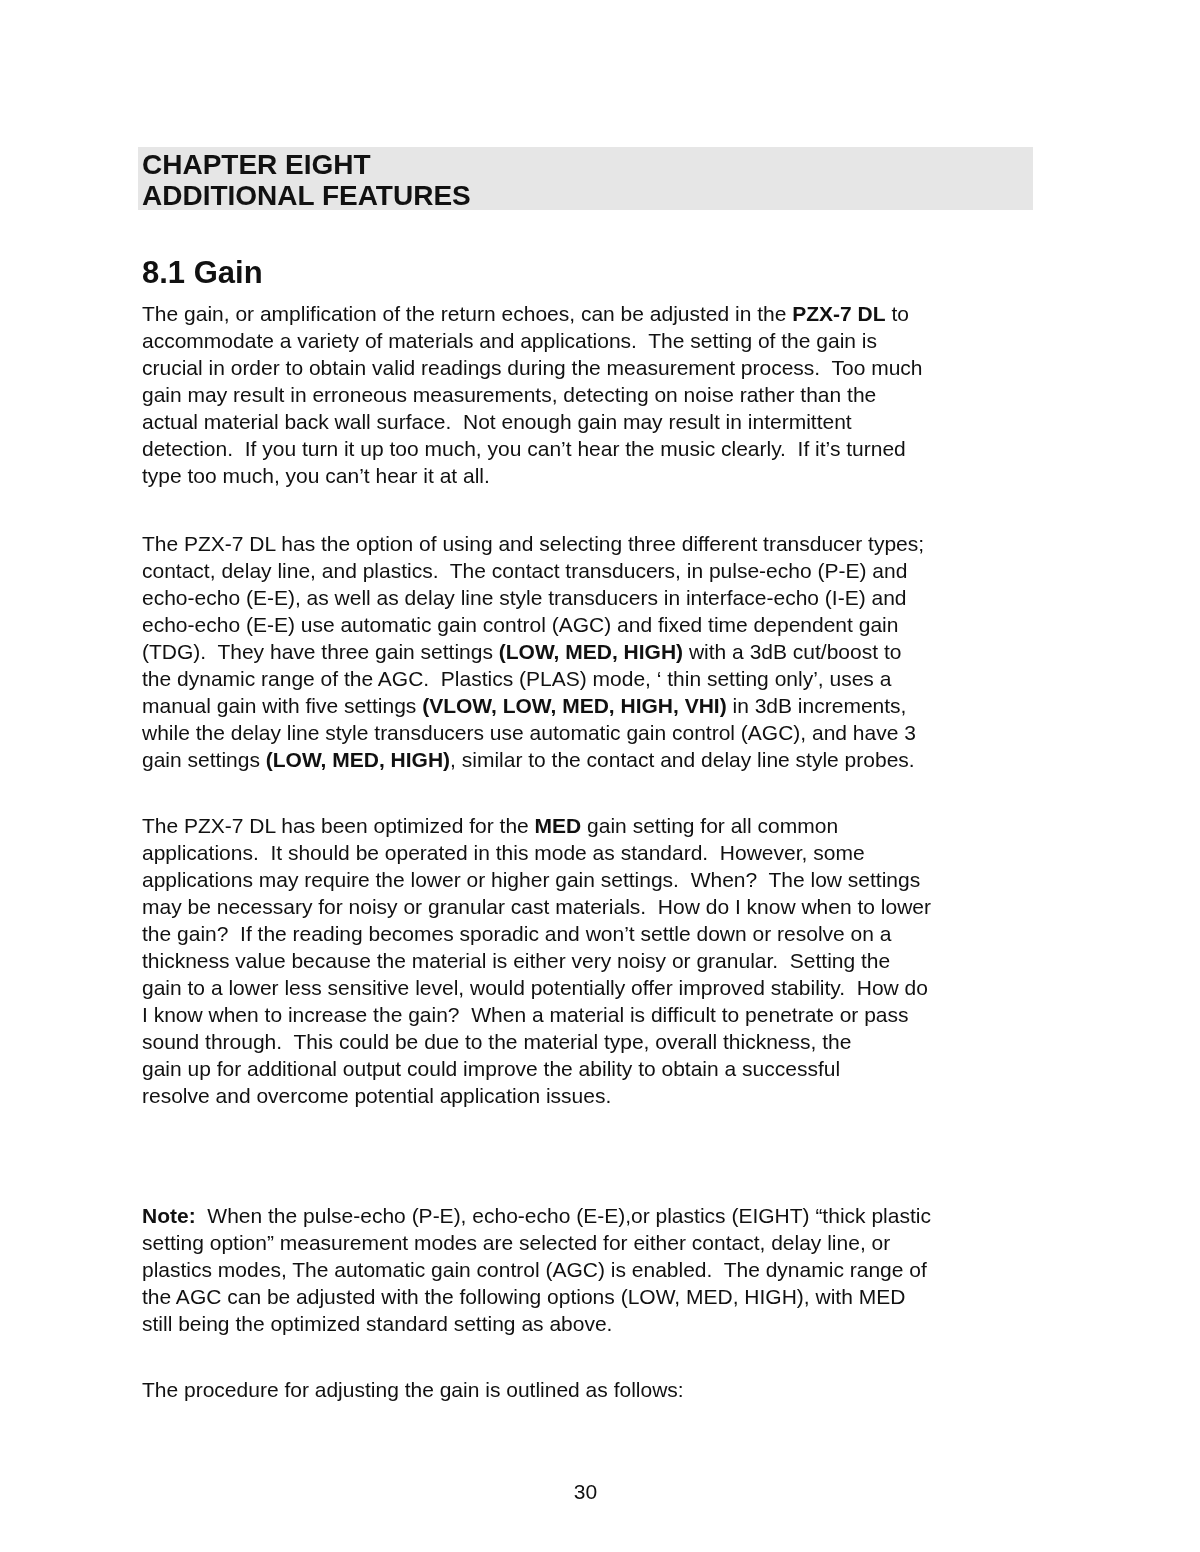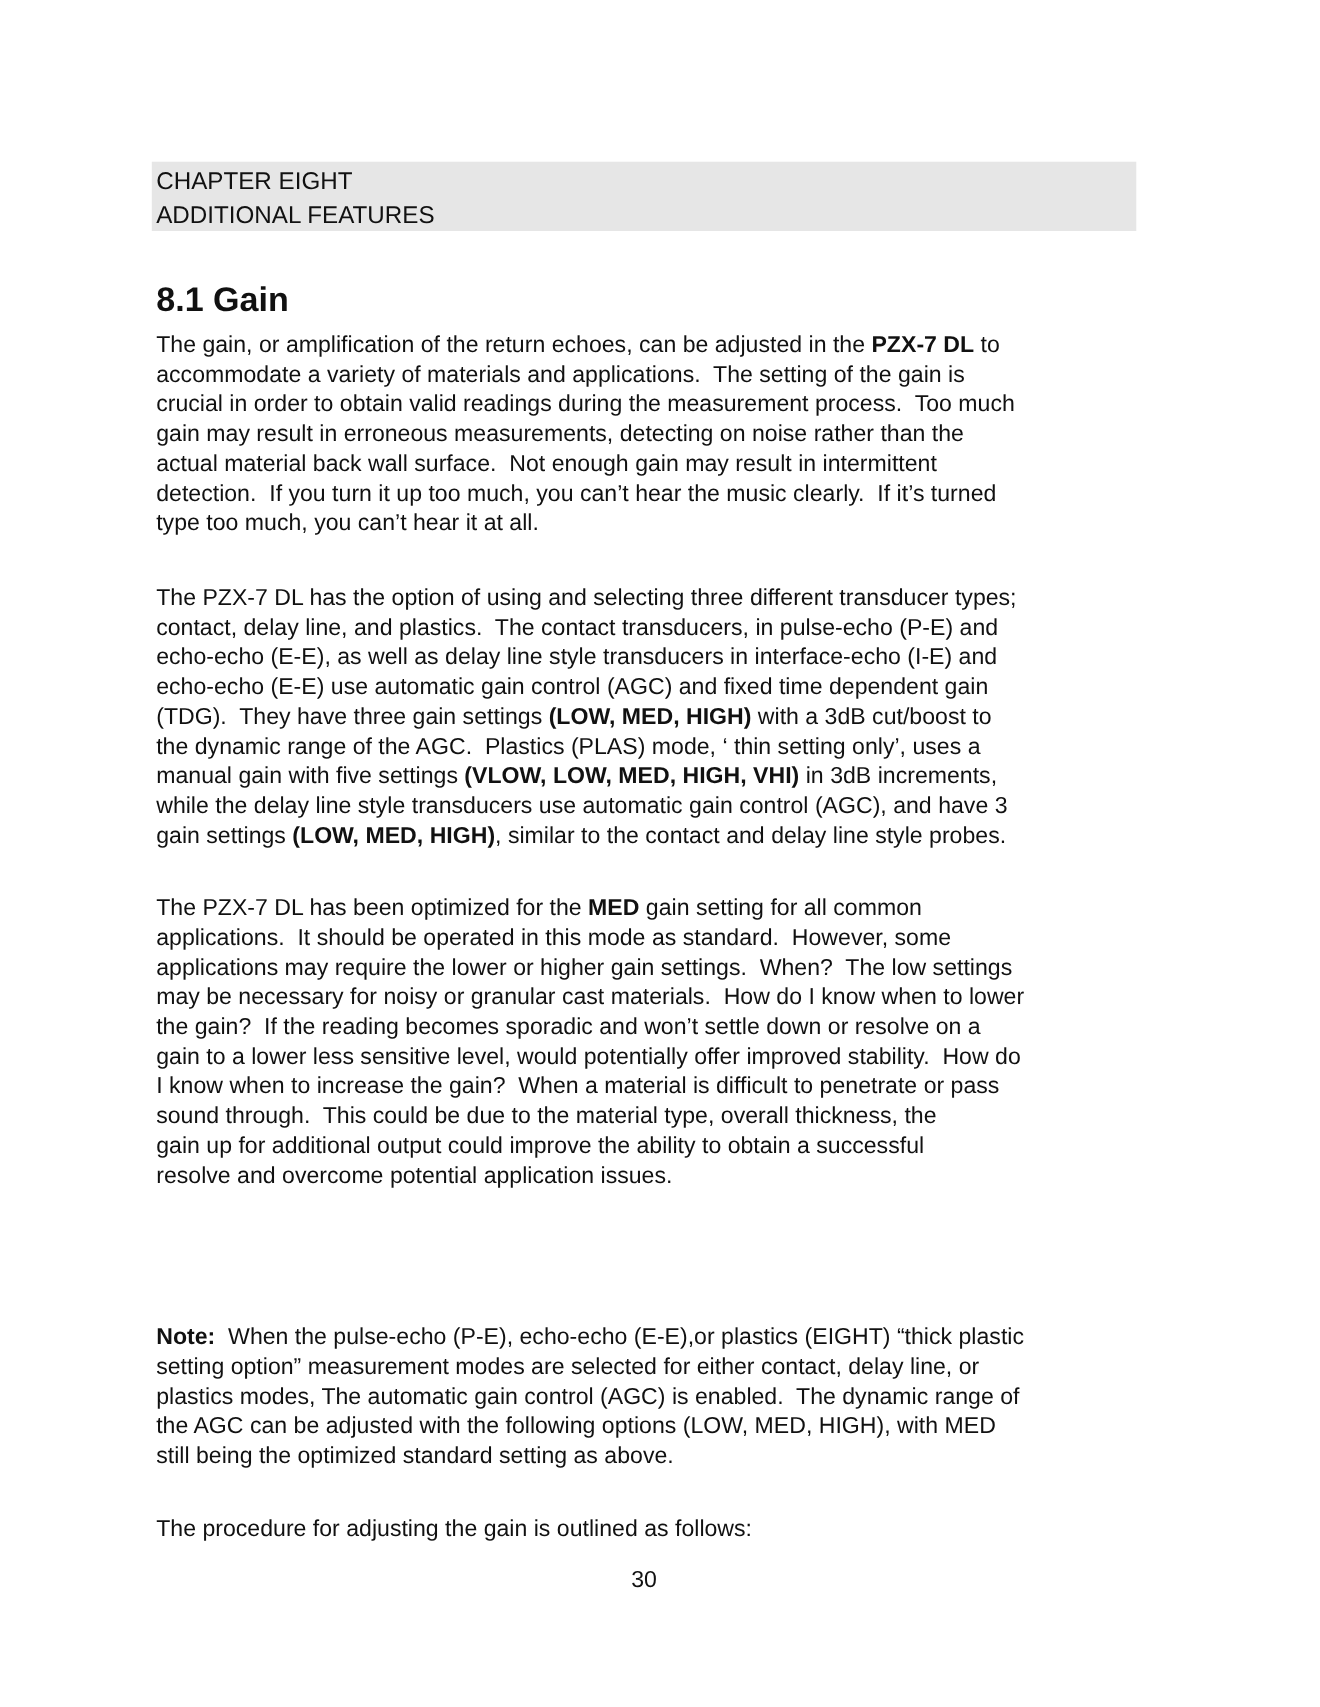--- a/index.html
+++ b/index.html
@@ -20,22 +20,22 @@
       left: 138px;
       top: 147px;
       width: 895px;
       height: 63px;
       background: #e6e6e6;
       box-sizing: border-box;
       padding-left: 4px;
       padding-top: 2px;
     }
     .chapter-banner .line {
-      font-weight: normal;
-      font-size: 22px;
+      font-weight: bold;
+      font-size: 28px;
       line-height: 31px;
       white-space: nowrap;
     }
     .section-title {
       position: absolute;
       left: 142px;
       top: 257px;
       font-size: 31px;
       font-weight: bold;
       line-height: 32px;
@@ -55,21 +55,21 @@
     .para b { font-weight: bold; }
     #p1 { top: 300px; }
     #p2 { top: 530px; }
     #p3 { top: 812px; }
     #p4 { top: 1202px; }
     #p5 { top: 1376px; }
     .page-number {
       position: absolute;
       left: 0;
       width: 1171px;
-      top: 1423px;
+      top: 1478px;
       text-align: center;
       font-size: 21px;
       line-height: 27px;
     }
   </style>
 </head>
 <body>
 
 <div class="chapter-banner">
   <div class="line">CHAPTER EIGHT</div>
@@ -97,20 +97,21 @@
     <span class="ln"><span style="white-space: pre;">manual gain with five settings </span><b style="white-space: pre;">(VLOW, LOW, MED, HIGH, VHI)</b><span style="white-space: pre;"> in 3dB increments,</span></span>
     <span class="ln"><span style="white-space: pre;">while the delay line style transducers use automatic gain control (AGC), and have 3</span></span>
     <span class="ln"><span style="white-space: pre;">gain settings </span><b style="white-space: pre;">(LOW, MED, HIGH)</b><span style="white-space: pre;">, similar to the contact and delay line style probes.</span></span>
   </div>
 <div class="para" id="p3">
     <span class="ln"><span style="white-space: pre;">The PZX-7 DL has been optimized for the </span><b style="white-space: pre;">MED</b><span style="white-space: pre;"> gain setting for all common</span></span>
     <span class="ln"><span style="white-space: pre;">applications.  It should be operated in this mode as standard.  However, some</span></span>
     <span class="ln"><span style="white-space: pre;">applications may require the lower or higher gain settings.  When?  The low settings</span></span>
     <span class="ln"><span style="white-space: pre;">may be necessary for noisy or granular cast materials.  How do I know when to lower</span></span>
     <span class="ln"><span style="white-space: pre;">the gain?  If the reading becomes sporadic and won’t settle down or resolve on a</span></span>
+    <span class="ln"><span style="white-space: pre;">thickness value because the material is either very noisy or granular.  Setting the</span></span>
     <span class="ln"><span style="white-space: pre;">gain to a lower less sensitive level, would potentially offer improved stability.  How do</span></span>
     <span class="ln"><span style="white-space: pre;">I know when to increase the gain?  When a material is difficult to penetrate or pass</span></span>
     <span class="ln"><span style="white-space: pre;">sound through.  This could be due to the material type, overall thickness, the</span></span>
     <span class="ln"><span style="white-space: pre;">gain up for additional output could improve the ability to obtain a successful</span></span>
     <span class="ln"><span style="white-space: pre;">resolve and overcome potential application issues.</span></span>
   </div>
 <div class="para" id="p4">
     <span class="ln"><b style="white-space: pre;">Note:</b><span style="white-space: pre;">  When the pulse-echo (P-E), echo-echo (E-E),or plastics (EIGHT) “thick plastic</span></span>
     <span class="ln"><span style="white-space: pre;">setting option” measurement modes are selected for either contact, delay line, or</span></span>
     <span class="ln"><span style="white-space: pre;">plastics modes, The automatic gain control (AGC) is enabled.  The dynamic range of</span></span>

